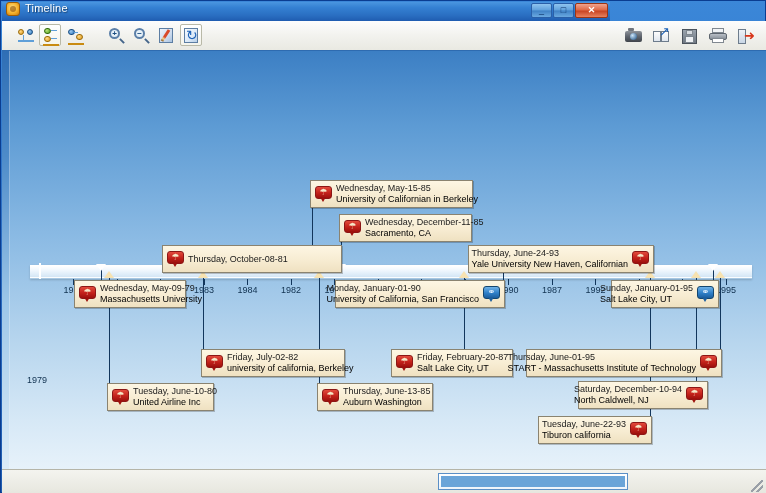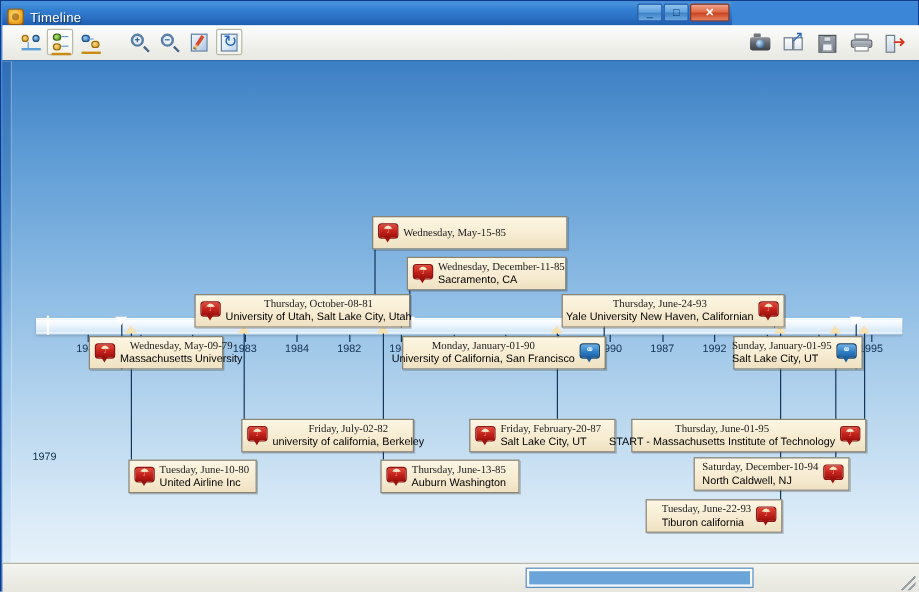--- a/index.html
+++ b/index.html
@@ -27,21 +27,21 @@
   }
 
   
   #titlebar {
     position: absolute;
     left: 1px; top: 1px;
     width: 608px;
     height: 19px;
     background: linear-gradient(to bottom, #4a96e0 0%, #3480d2 30%, #2a6fc2 70%, #1f5cb0 100%);
     display: flex;
-    align-items: flex-end;
+    align-items: flex-start;
   }
   #titlebar .title-icon {
     width: 14px; height: 14px;
     margin-left: 4px;
     margin-right: 5px;
     border-radius: 3px;
     background: radial-gradient(circle at 45% 40%, #ffe38a 0%, #f5b22c 55%, #c8780d 100%);
     border: 1px solid #9c5c07;
     box-sizing: border-box;
     position: relative;
@@ -383,22 +383,21 @@
   .event .etext {
     display: flex;
     flex-direction: column;
     justify-content: center;
     line-height: 11px;
     white-space: nowrap;
   }
   .event .eline1 {
     font-size: 9px;
     color: #1a1a1a;
-    font-family: Liberation Serif, serif;
-    text-align: center;
+    font-family: Liberation Sans, sans-serif;
   }
   .event .eline2 {
     font-size: 9px;
     color: #000000;
     font-family: "Liberation Sans", sans-serif;
   }
   .event.right-icon { flex-direction: row-reverse; }
 
   
   .pin {
@@ -658,31 +657,31 @@
           </span>
         </div>
         <div class="event" style="left: 160px; top: 194px; width: 180px;">
           <span class="pin red">
             <span class="bubble"></span>
             <span class="tail"></span>
             <span class="glyph">☂</span>
           </span>
           <span class="etext">
             <span class="eline1">Thursday, October-08-81</span>
-            <span class="eline2">University of Utah, Salt Lake City, Utah</span>
           </span>
         </div>
         <div class="event" style="left: 308px; top: 129px; width: 163px;">
           <span class="pin red">
             <span class="bubble"></span>
             <span class="tail"></span>
             <span class="glyph">☂</span>
           </span>
           <span class="etext">
             <span class="eline1">Wednesday, May-15-85</span>
+            <span class="eline2">University of Californian in Berkeley</span>
           </span>
         </div>
         <div class="event" style="left: 337px; top: 163px; width: 133px;">
           <span class="pin red">
             <span class="bubble"></span>
             <span class="tail"></span>
             <span class="glyph">☂</span>
           </span>
           <span class="etext">
             <span class="eline1">Wednesday, December-11-85</span>

